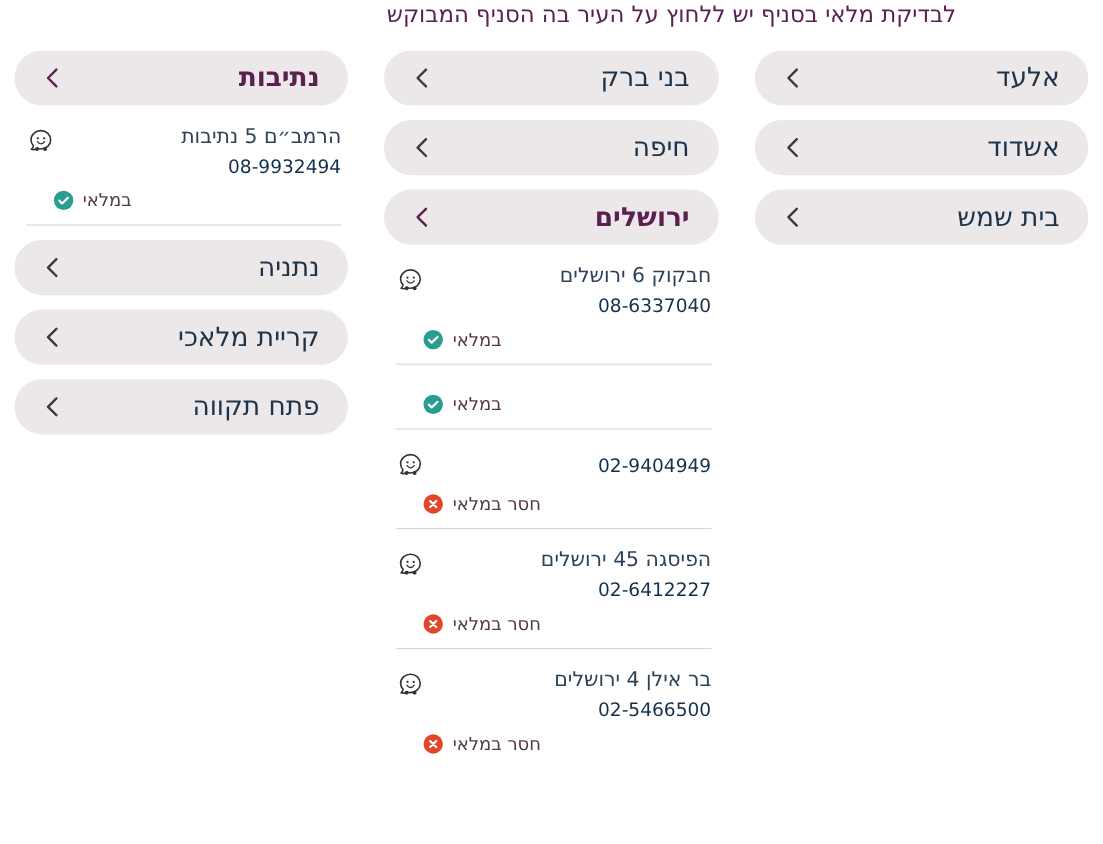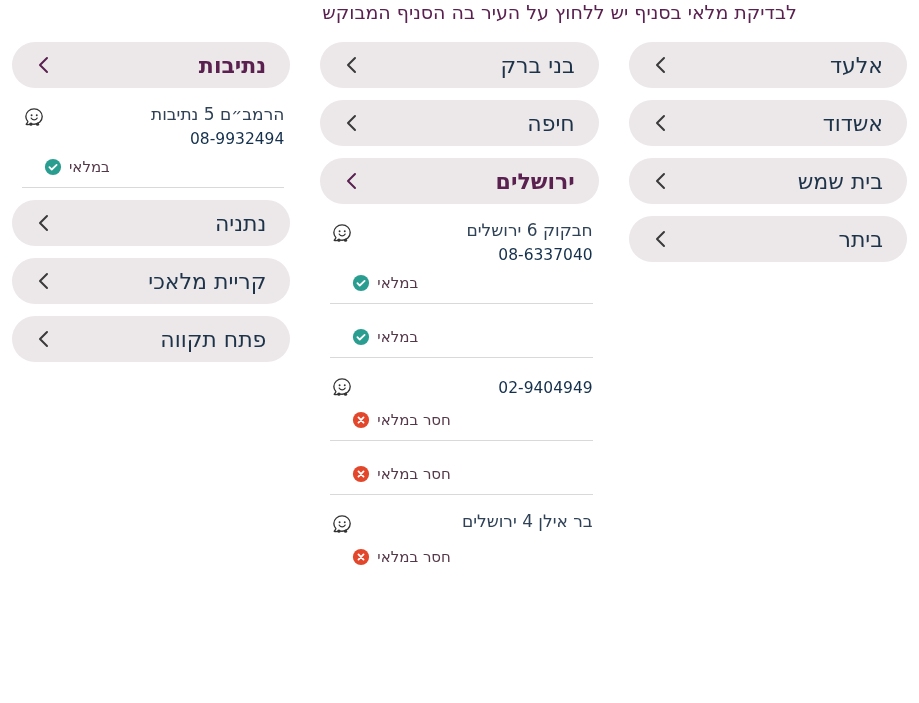--- a/index.html
+++ b/index.html
@@ -122,31 +122,20 @@
     <button class="pill">
       <span class="city-name">בית שמש</span>
       <span class="chev">
         <svg width="11" height="18" viewBox="0 0 11 18">
               <polyline points="9,2 2,9 9,16" fill="none" stroke="currentColor" stroke-width="2" stroke-linecap="round" stroke-linejoin="round"></polyline>
             </svg>
       </span>
     </button>
 
   </div>
-      <div class="city">
-    <button class="pill">
-      <span class="city-name">ביתר</span>
-      <span class="chev">
-        <svg width="11" height="18" viewBox="0 0 11 18">
-              <polyline points="9,2 2,9 9,16" fill="none" stroke="currentColor" stroke-width="2" stroke-linecap="round" stroke-linejoin="round"></polyline>
-            </svg>
-      </span>
-    </button>
-
-  </div>
     </div>
   <div class="col">
       <div class="city">
     <button class="pill">
       <span class="city-name">בני ברק</span>
       <span class="chev">
         <svg width="11" height="18" viewBox="0 0 11 18">
               <polyline points="9,2 2,9 9,16" fill="none" stroke="currentColor" stroke-width="2" stroke-linecap="round" stroke-linejoin="round"></polyline>
             </svg>
       </span>
@@ -238,36 +227,53 @@
       <span class="status-icon">
         <svg viewBox="0 0 20 20" width="18" height="18">
                   <circle cx="10" cy="10" r="9" fill="#e2472c"></circle>
                   <path d="M7.2 7.2l5.6 5.6M12.8 7.2l-5.6 5.6" stroke="#ffffff" stroke-width="2" stroke-linecap="round"></path>
                 </svg>
       </span>
     </div>
     <div class="divider"></div>
   </div>
           <div class="branch">
+    <div class="branch-top">
+      <div class="branch-info">
+        <div class="addr">הפיסגה 45 ירושלים</div>
+        <div class="phone">02-6412227</div>
+      </div>
+      <a class="waze-link">
+        <svg viewBox="0 0 24 24" width="23" height="23">
+          <path d="M12.6 3c4.7 0 8.5 3.6 8.5 8s-3.8 8-8.5 8c-1.2 0-2.3-.2-3.3-.6-1.4 1-3.3 1.3-4.9.7 1-.8 1.6-1.8 1.7-3C4.7 14.7 4 13 4 11c0-4.4 3.9-8 8.6-8z" fill="#ffffff" stroke="#333333" stroke-width="1.4" stroke-linejoin="round"></path>
+          <circle cx="10" cy="9.7" r="1" fill="#333333"></circle>
+          <circle cx="15.4" cy="9.7" r="1" fill="#333333"></circle>
+          <path d="M9.6 12.6c.8 1.2 1.9 1.9 3.1 1.9s2.3-.7 3.1-1.9" fill="none" stroke="#333333" stroke-width="1.2" stroke-linecap="round"></path>
+          <circle cx="9.3" cy="19" r="1.7" fill="#333333"></circle>
+          <circle cx="16.2" cy="19" r="1.7" fill="#333333"></circle>
+        </svg>
+      </a>
+    </div>
     <div class="status-row">
       <span class="status-label">חסר במלאי</span>
 
       <span class="status-icon">
         <svg viewBox="0 0 20 20" width="18" height="18">
                   <circle cx="10" cy="10" r="9" fill="#e2472c"></circle>
                   <path d="M7.2 7.2l5.6 5.6M12.8 7.2l-5.6 5.6" stroke="#ffffff" stroke-width="2" stroke-linecap="round"></path>
                 </svg>
       </span>
     </div>
     <div class="divider"></div>
   </div>
           <div class="branch">
     <div class="branch-top">
       <div class="branch-info">
         <div class="addr">בר אילן 4 ירושלים</div>
+        <div class="phone">02-5466500</div>
       </div>
       <a class="waze-link">
         <svg viewBox="0 0 24 24" width="23" height="23">
           <path d="M12.6 3c4.7 0 8.5 3.6 8.5 8s-3.8 8-8.5 8c-1.2 0-2.3-.2-3.3-.6-1.4 1-3.3 1.3-4.9.7 1-.8 1.6-1.8 1.7-3C4.7 14.7 4 13 4 11c0-4.4 3.9-8 8.6-8z" fill="#ffffff" stroke="#333333" stroke-width="1.4" stroke-linejoin="round"></path>
           <circle cx="10" cy="9.7" r="1" fill="#333333"></circle>
           <circle cx="15.4" cy="9.7" r="1" fill="#333333"></circle>
           <path d="M9.6 12.6c.8 1.2 1.9 1.9 3.1 1.9s2.3-.7 3.1-1.9" fill="none" stroke="#333333" stroke-width="1.2" stroke-linecap="round"></path>
           <circle cx="9.3" cy="19" r="1.7" fill="#333333"></circle>
           <circle cx="16.2" cy="19" r="1.7" fill="#333333"></circle>
         </svg>

